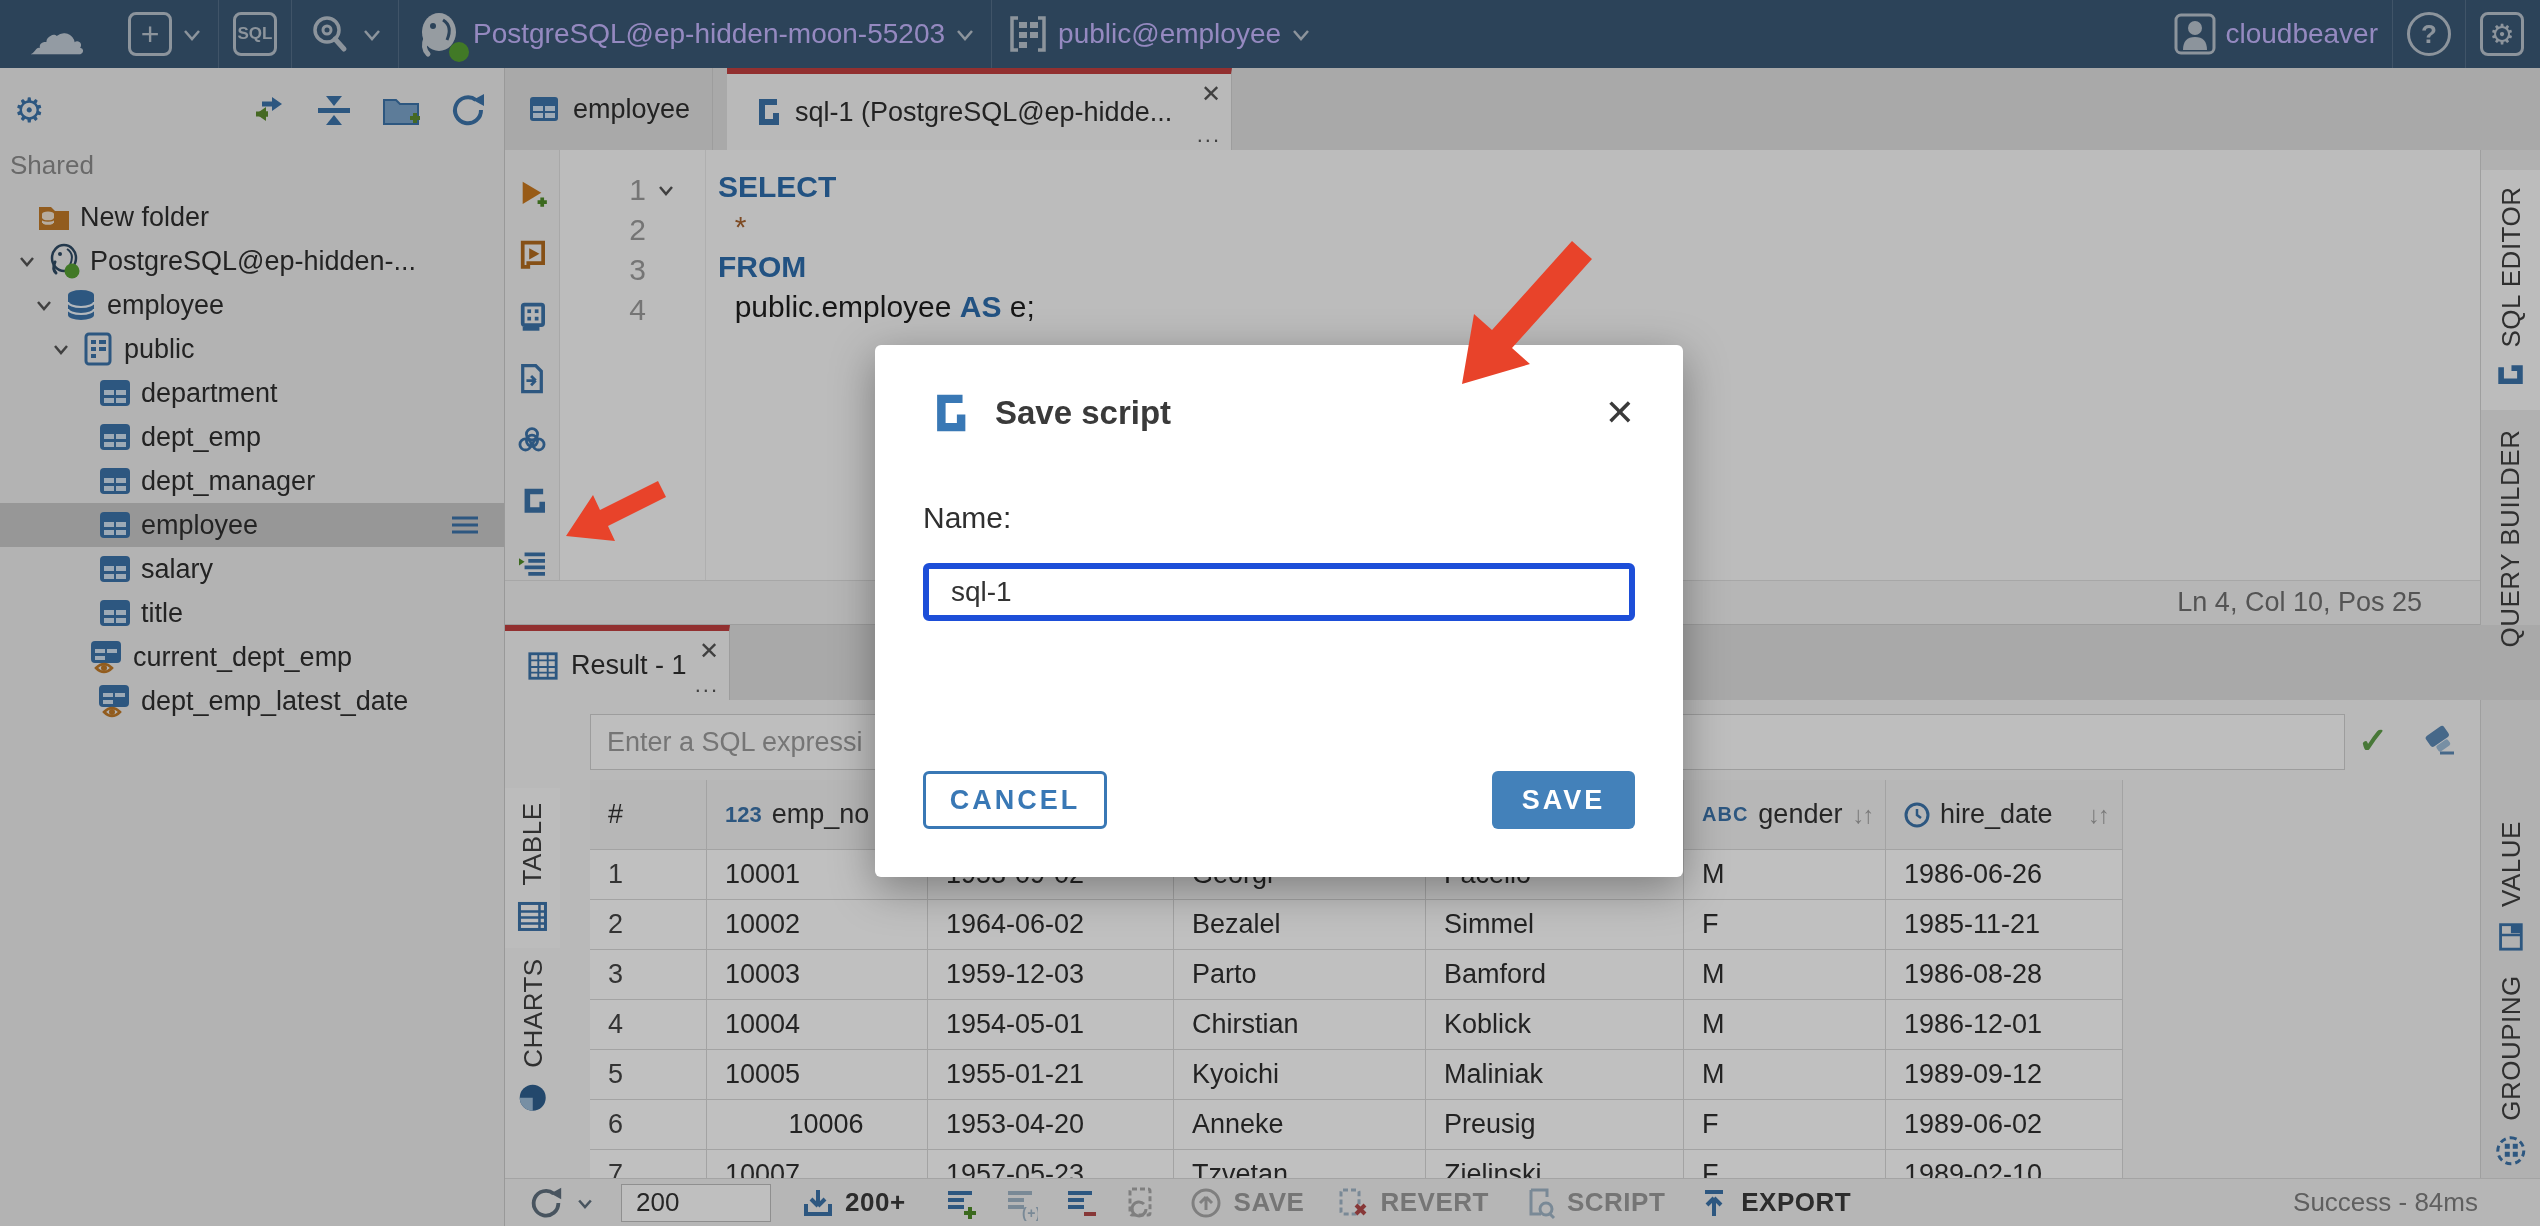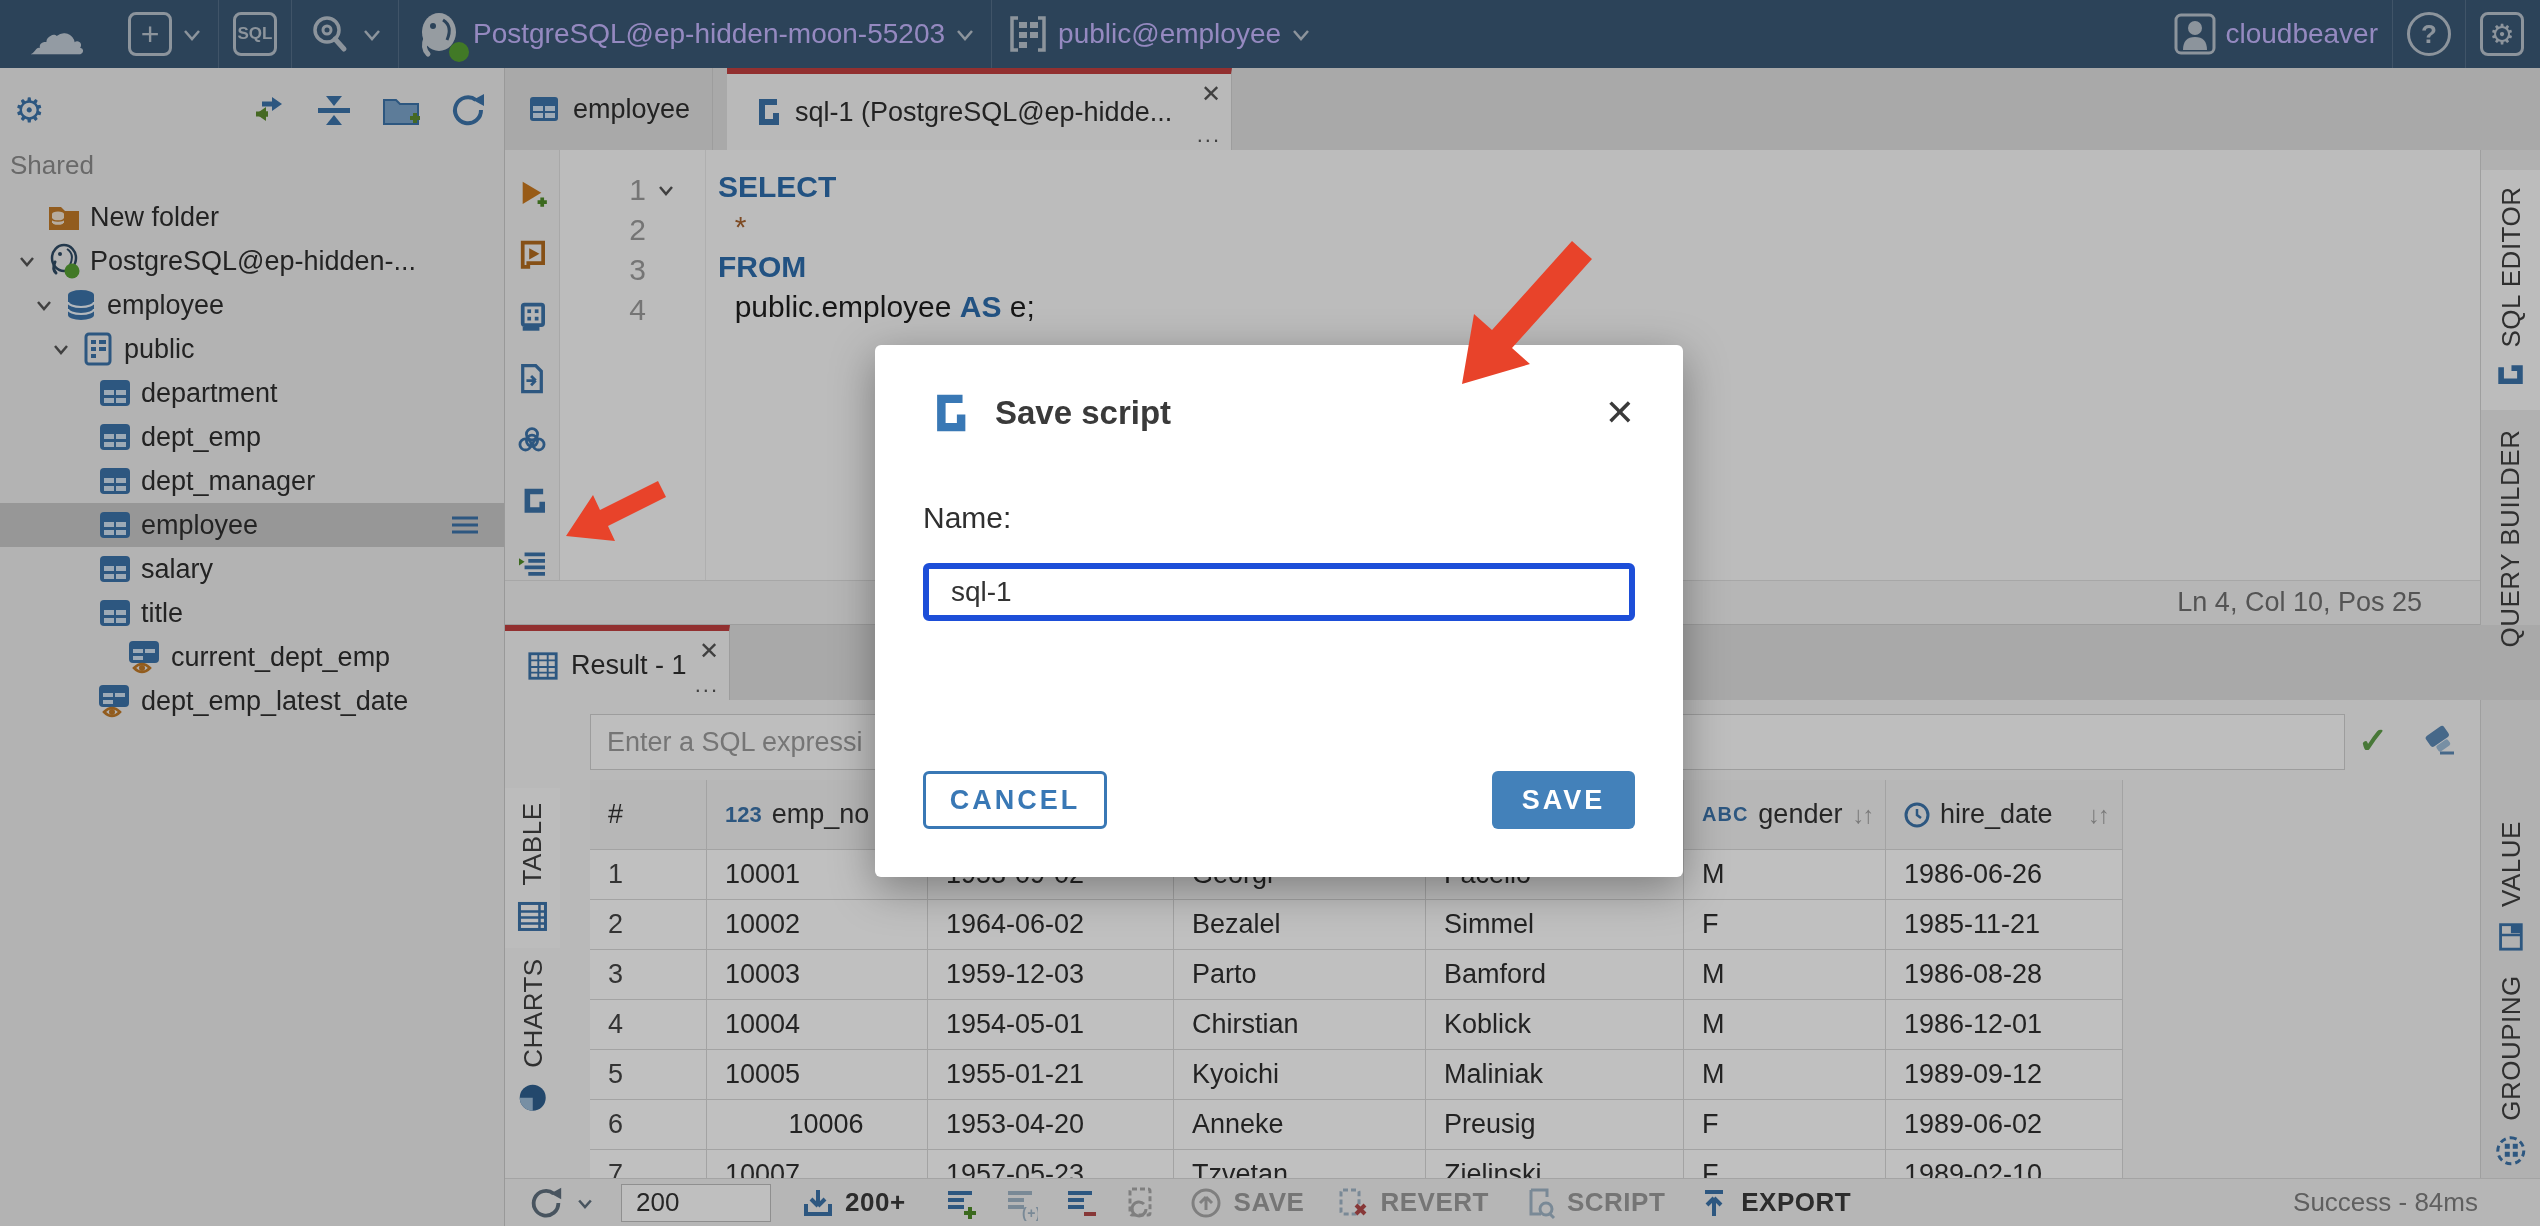--- a/index.html
+++ b/index.html
@@ -192,21 +192,21 @@
           <path d="M30 28 h10 M35 23 v10" stroke="#5c8a2e" stroke-width="4"></path>
         </svg>
         <svg width="40" height="40" viewBox="0 0 40 40">
           <path d="M33 20 a13 13 0 1 1 -5-10" fill="none" stroke="#3c73a9" stroke-width="4"></path>
           <polygon points="36,4 36,16 25,10" fill="#3c73a9"></polygon>
         </svg>
       </div>
     </div>
     <div class="sb-section">Shared</div>
     <div class="tree" id="tree">
-        <div class="trow" style="padding-left: 10px; text-align: center;">
+        <div class="trow" style=" text-align: center;">
           <span class="tchev"></span>
           <span class="ticon">
             <svg width="36" height="34" viewBox="0 0 36 34">
               <path d="M3 7 h12 l4 4 h14 v19 h-30 Z" fill="#c07a28"></path>
               <ellipse cx="12" cy="14" rx="6" ry="2.5" fill="#f0e3d2"></ellipse>
               <path d="M6 14 v9 a6 2.5 0 0 0 12 0 v-9" fill="#f0e3d2"></path>
               <path d="M6 18.5 a6 2.5 0 0 0 12 0 M6 23 a6 2.5 0 0 0 12 0" stroke="#c07a28" fill="none" stroke-width="1.5"></path>
             </svg>
           </span>
           <span class="tlabel">New folder</span>
@@ -335,21 +335,21 @@
             <svg width="36" height="34" viewBox="0 0 36 34">
               <rect x="3" y="4" width="30" height="26" rx="4" fill="#3c73a9"></rect>
               <rect x="7" y="14" width="10" height="5" fill="#cfe0ef"></rect>
               <rect x="19" y="14" width="10" height="5" fill="#cfe0ef"></rect>
               <rect x="7" y="22" width="10" height="5" fill="#cfe0ef"></rect>
               <rect x="19" y="22" width="10" height="5" fill="#cfe0ef"></rect>
             </svg>
           </span>
           <span class="tlabel">title</span>
         </div>
-        <div class="trow" style="padding-left: 91px;">
+        <div class="trow" style="padding-left: 53px;">
           <span class="tchev"></span>
           <span class="ticon">
             <svg width="38" height="38" viewBox="0 0 38 38">
               <rect x="3" y="3" width="30" height="22" rx="4" fill="#3c73a9"></rect>
               <rect x="7" y="11" width="10" height="4" fill="#cfe0ef"></rect>
               <rect x="19" y="11" width="10" height="4" fill="#cfe0ef"></rect>
               <rect x="7" y="18" width="10" height="4" fill="#cfe0ef"></rect>
               <path d="M8 30 q8-8 16 0 q-8 8 -16 0 Z" fill="none" stroke="#c07a28" stroke-width="2.5"></path>
               <circle cx="16" cy="30" r="3" fill="#c07a28"></circle>
             </svg>

